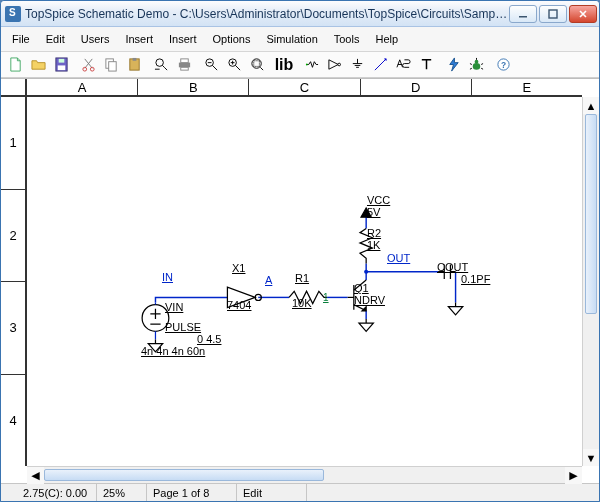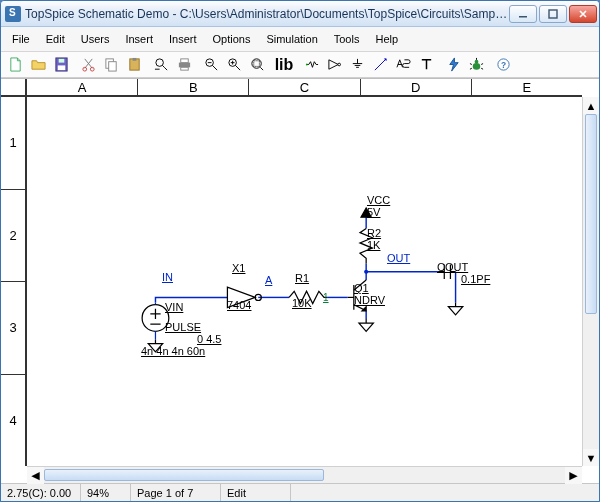--- a/index.html
+++ b/index.html
@@ -69,21 +69,21 @@
     background:#f0f0f0; border-top:1px solid #d0d0d0;}
   .hscroll .left, .hscroll .right { width:17px; height:17px;
     display:flex;align-items:center;justify-content:center;background:#f7f7f7;
     position:absolute; top:0;}
   .hscroll .left { left:0;} .hscroll .right { right:0;}
   .hscroll .thumb { position:absolute; top:2px; bottom:2px; left:17px;
     width:280px; background:linear-gradient(#e9f1fb,#c7dcf4);
     border:1px solid #9ab8db; border-radius:2px;}
   
   .status { height:18px; background:#f0f0f0; border-top:1px solid #c6c6c6;
-    display:flex; align-items:center; font-size:11px;}
+    display:flex; align-items:center; font-size:11px;padding-left:16px;}
   .status > div { border-right:1px solid #c6c6c6; padding:0 6px; height:100%;
     display:flex; align-items:center;}
   .status .coord { width:80px;}
   .status .zoom { width:50px;}
   .status .page { width:90px;}
   .status .mode { width:70px;}
   .status .desc { flex:1; text-align:center;}
   
   .sch-text { position:absolute; font-family: Arial, sans-serif; font-size:11px;
     color:#000; white-space:nowrap; line-height:1.15;text-decoration:underline;}
@@ -363,18 +363,18 @@
     </div>
     <div class="hscroll">
       <div class="left">◀</div>
       <div class="thumb"></div>
       <div class="right">▶</div>
     </div>
   </div>
 
   <div class="status">
     <div class="coord">2.75(C): 0.00</div>
-    <div class="zoom">94%</div>
-    <div class="page">Page 1 of 7</div>
+    <div class="zoom">25%</div>
+    <div class="page">Page 1 of 8</div>
     <div class="mode">Edit</div>
   </div>
 
 </div>
 
 </body></html>

